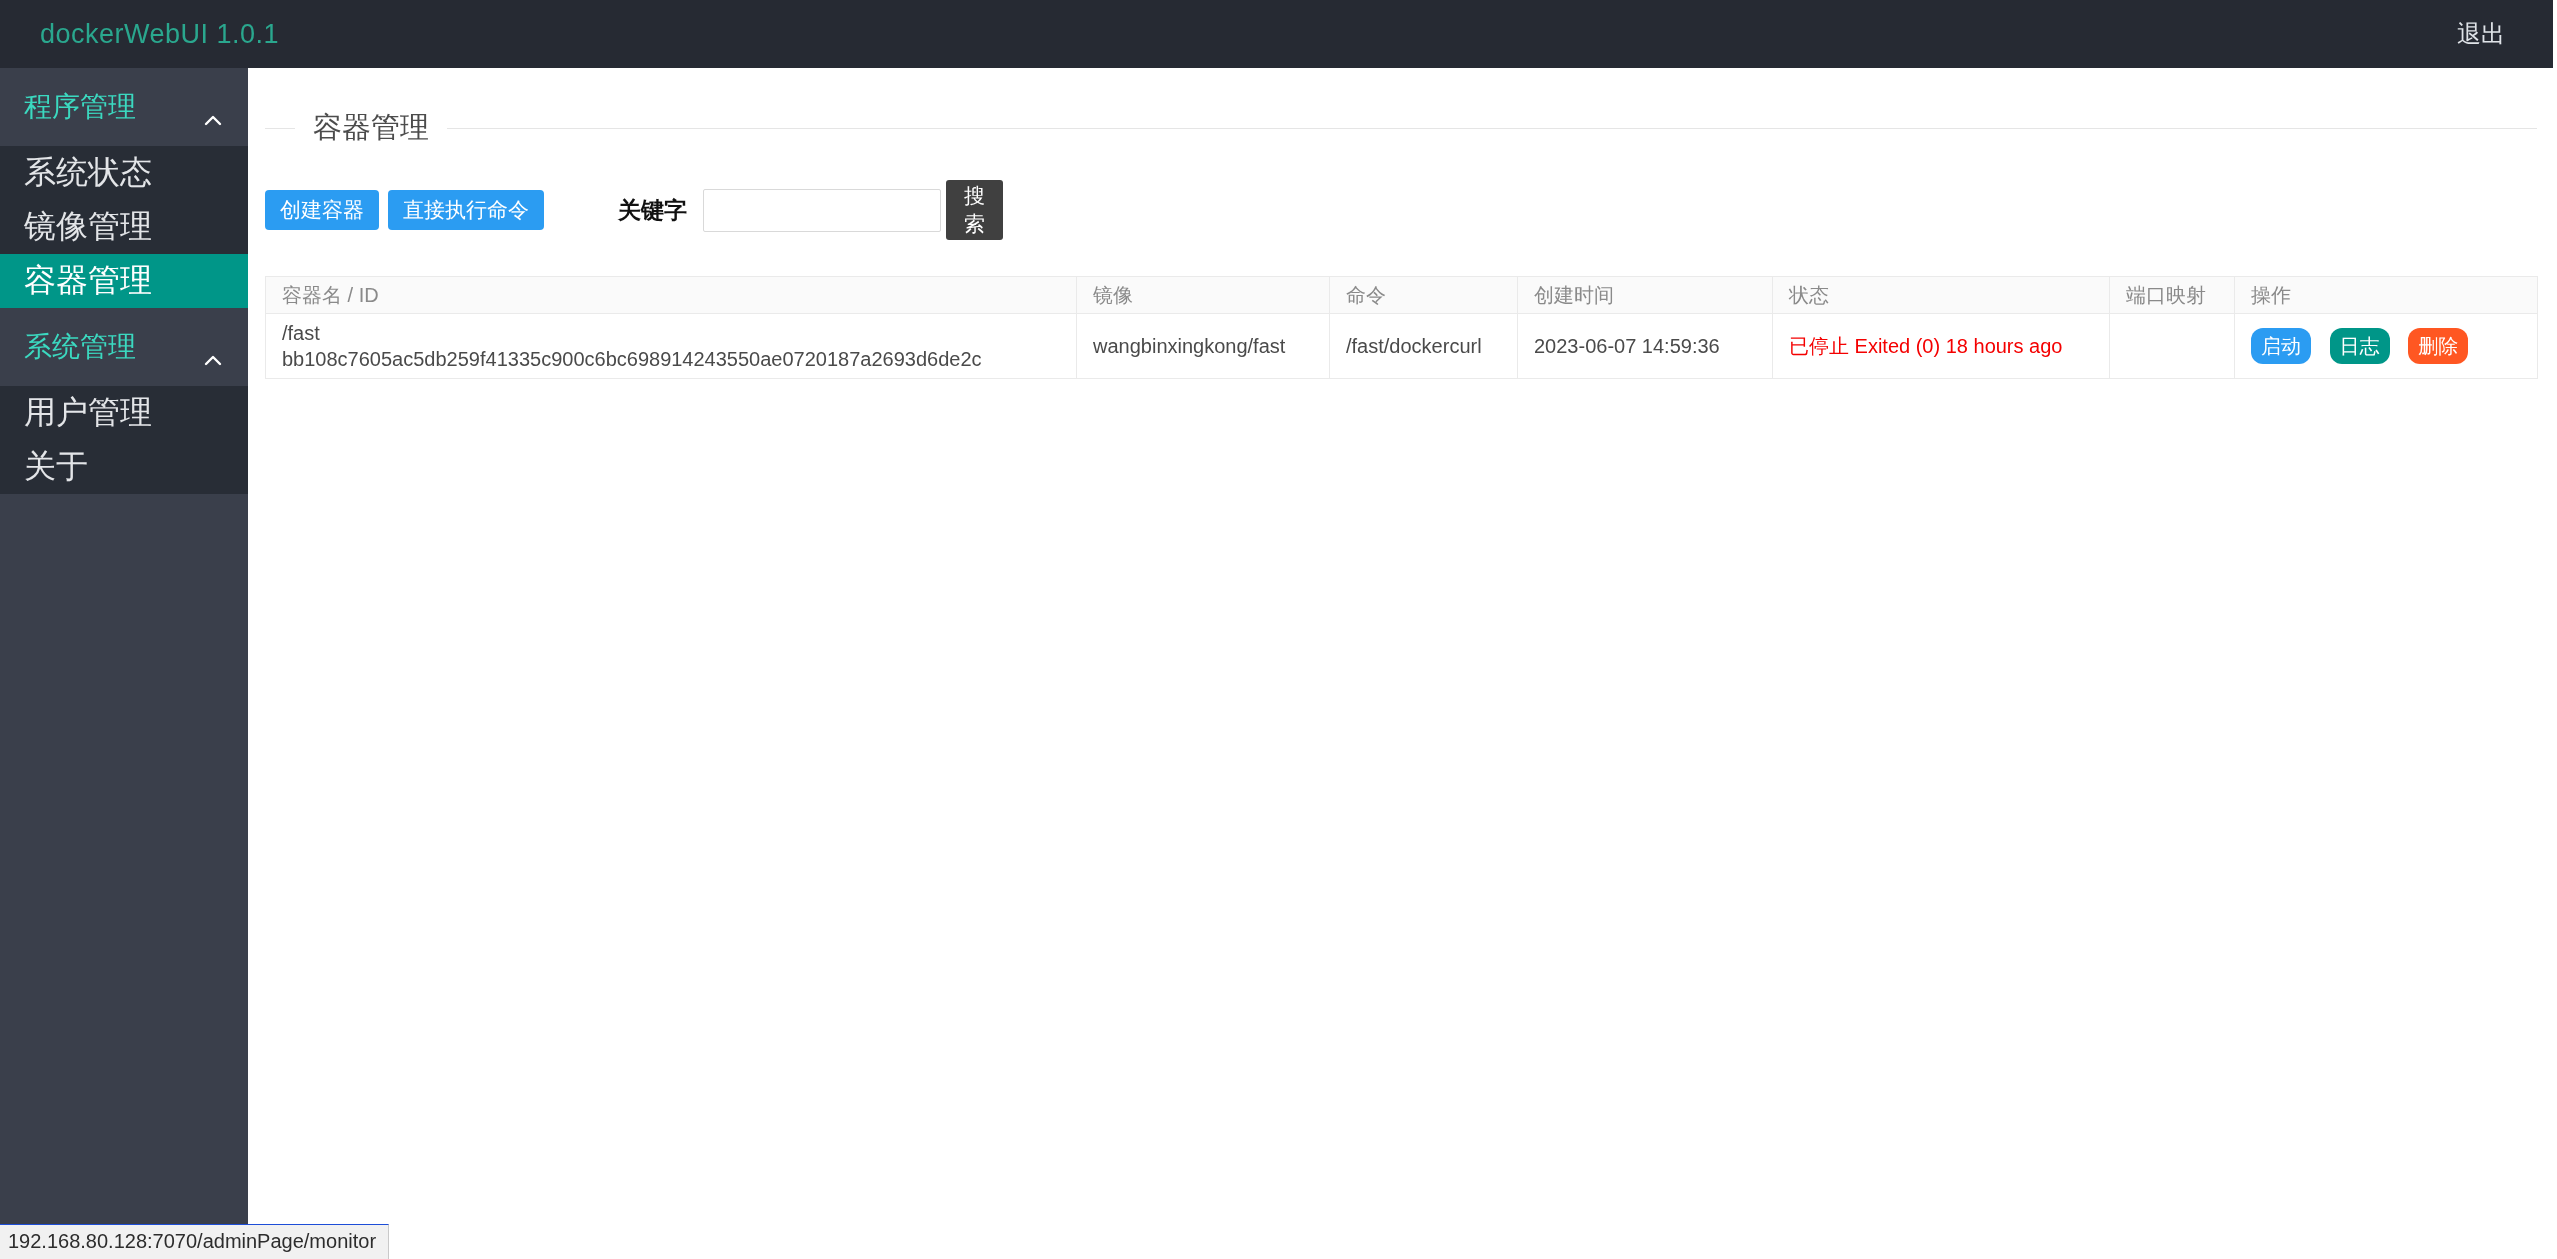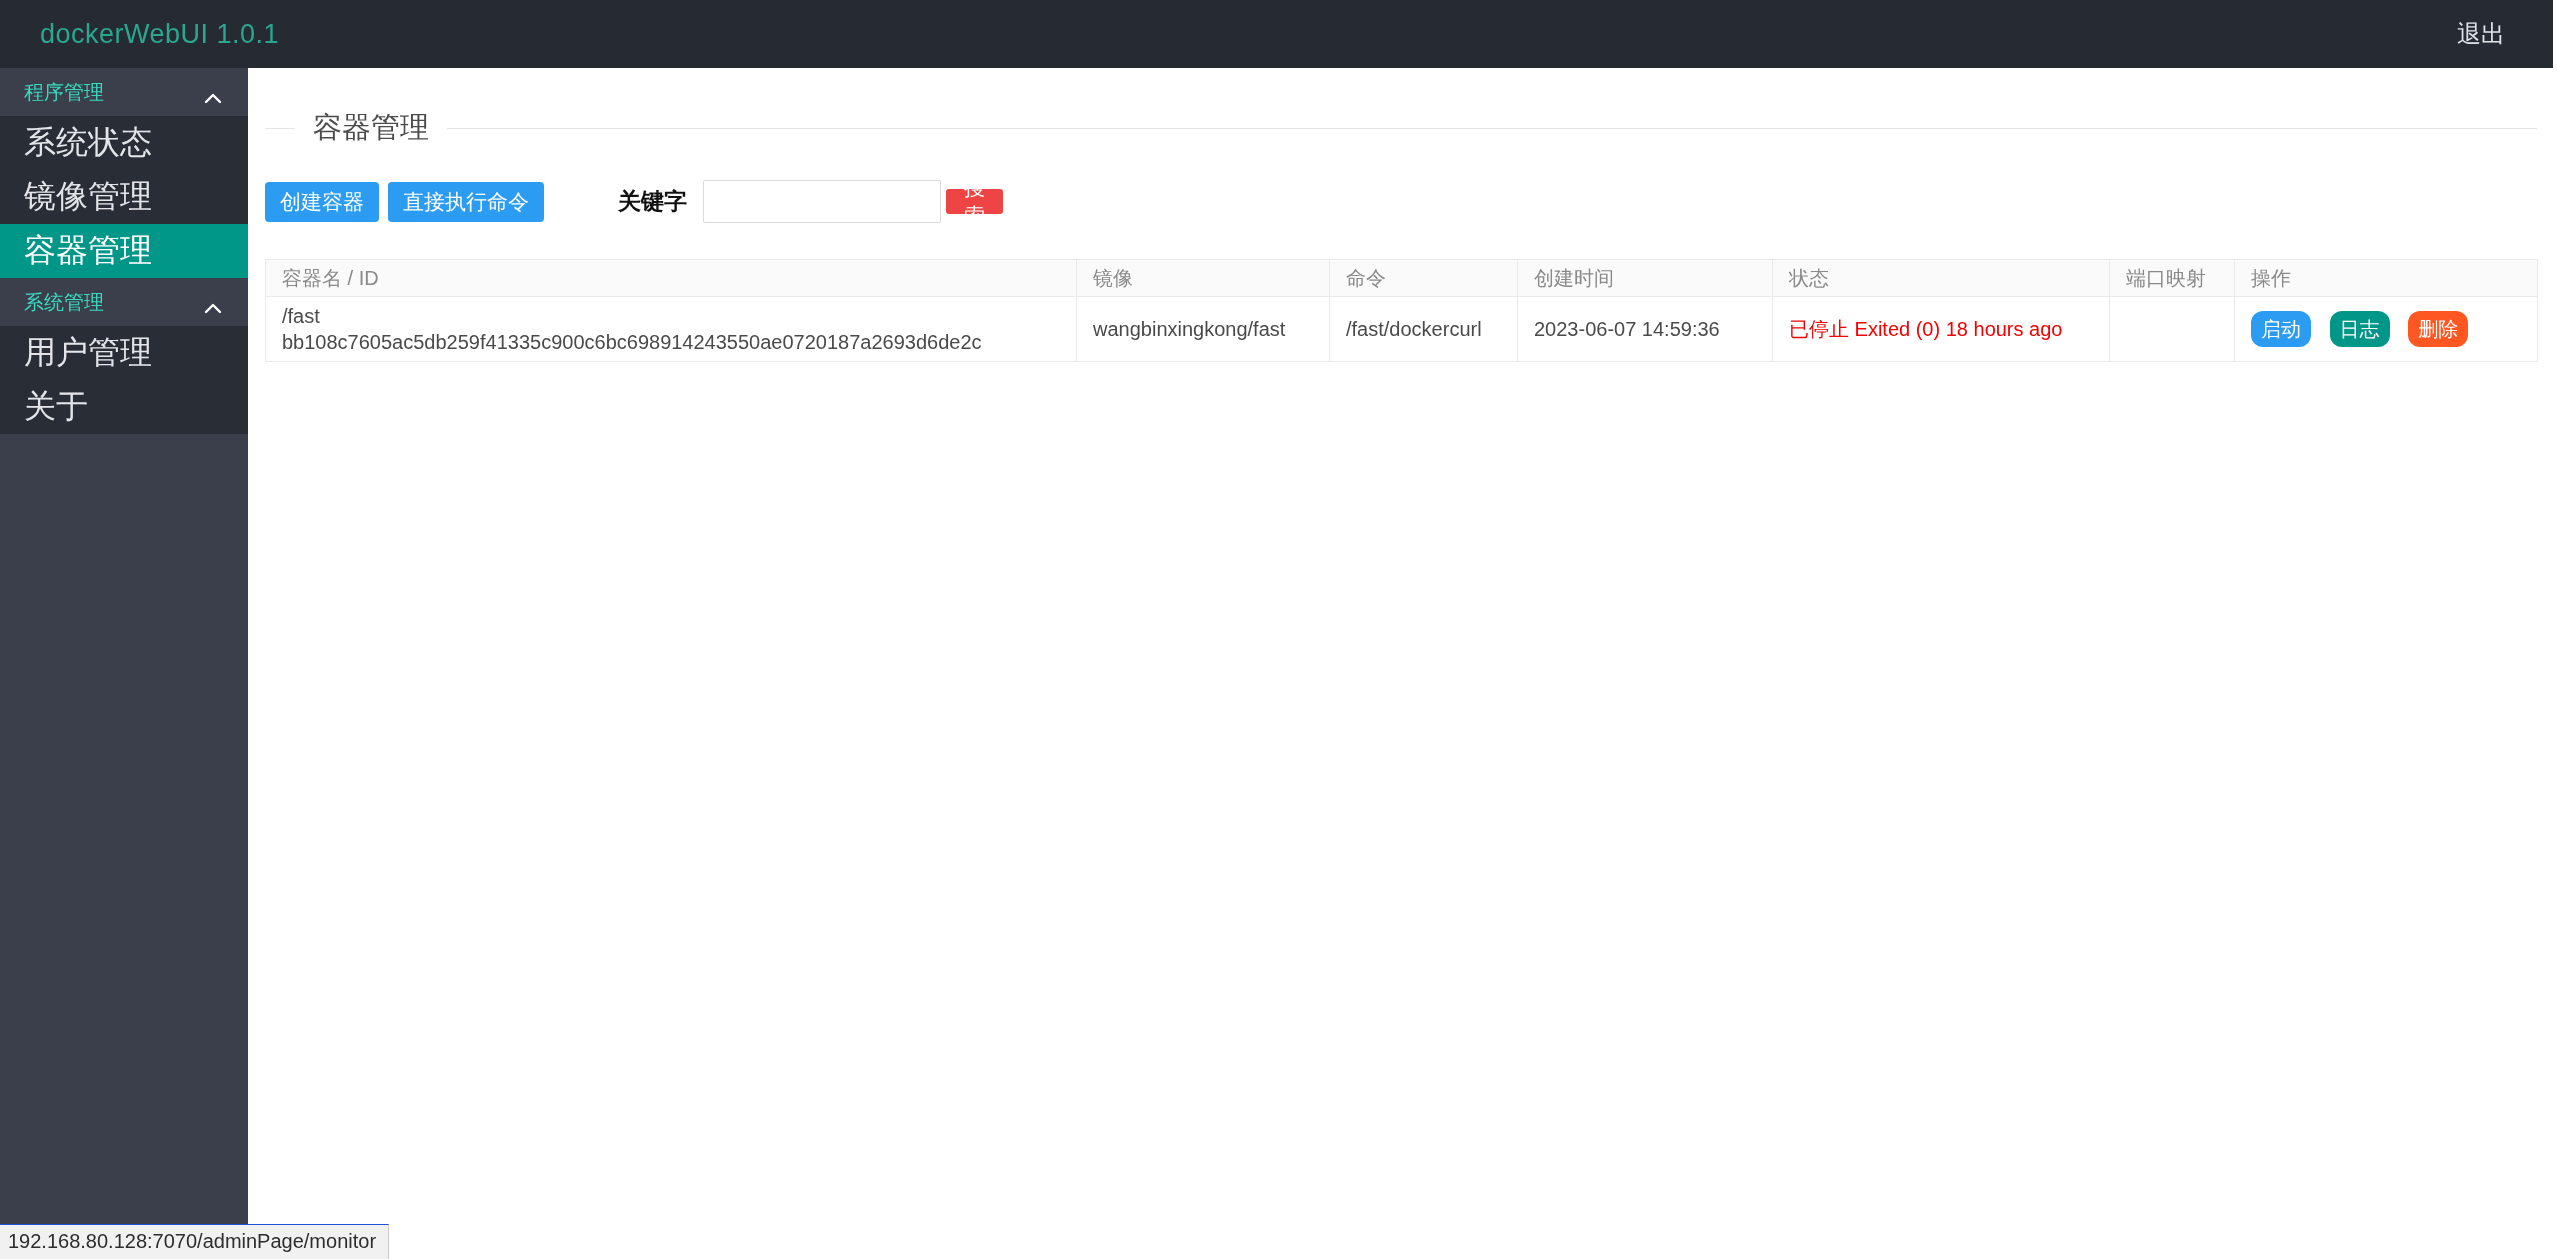--- a/index.html
+++ b/index.html
@@ -21,23 +21,23 @@
   }
   .brand { color: #2aa78e; font-size: 27px; letter-spacing: 0.5px; cursor: pointer; }
   .logout { color: #dfe3e8; font-size: 24px; cursor: pointer; }
 
   
   .sidebar {
     position: absolute; top: 68px; left: 0; bottom: 0; width: 248px;
     background: #3a3f4b;
   }
   .menu-group-header {
-    height: 48px; display: flex; align-items: center; justify-content: space-between;
+    height: 78px; display: flex; align-items: center; justify-content: space-between;
     padding: 0 26px 0 24px;
-    color: #3bd9c0; font-size: 20px; cursor: pointer;
+    color: #3bd9c0; font-size: 28px; cursor: pointer;
   }
   .submenu { background: #282d36; }
   .menu-item {
     height: 54px; display: flex; align-items: center;
     padding-left: 24px;
     color: #e3e5e8; font-size: 32px; cursor: pointer;
   }
   .menu-item.active { background: #009688; color: #ffffff; }
   .chevron-icon { width: 18px; height: 12px; display: inline-block; }
 
@@ -68,22 +68,22 @@
   }
   .btn-blue { background: #2b9cf2; }
   .btn + .btn { margin-left: 9px; }
   .keyword-label { margin-left: 74px; font-size: 23px; color: #111; font-weight: 700; }
   .keyword-input {
     margin-left: 16px; width: 238px; height: 43px;
     border: 1px solid #d9d9d9; border-radius: 2px;
     font-size: 21px; padding: 0 10px; outline: none; font-family: inherit;
   }
   .search-btn {
-    margin-left: 5px; height: 25px; width: 57px; justify-content: center;
-    background: #ef4444; border-radius: 3px;
+    margin-left: 5px; height: 60px; width: 57px; justify-content: center;
+    background: #404040; border-radius: 3px;
   }
 
   
   table.containers {
     margin-top: 36px;
     width: 100%;
     border-collapse: collapse;
     table-layout: fixed;
   }
   table.containers th, table.containers td {

